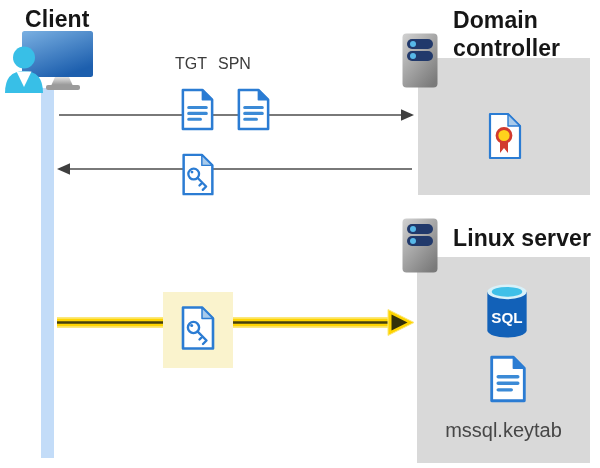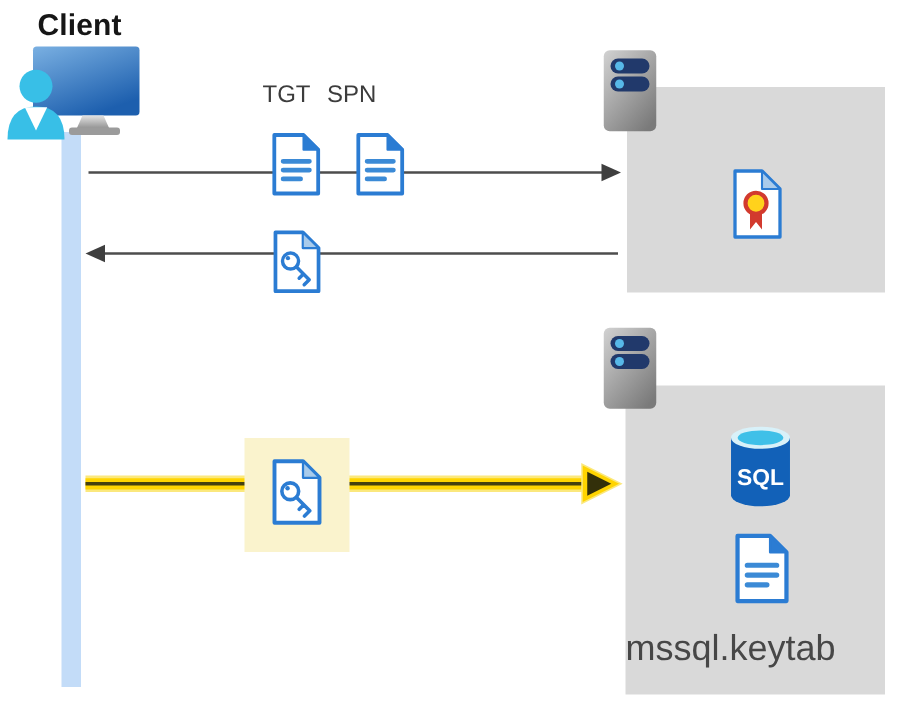--- a/index.html
+++ b/index.html
@@ -2,23 +2,23 @@
 <html><head>
 <meta charset="utf-8">
 <style>
   html,body { margin:0; padding:0; background:#ffffff; }
   body { width:600px; height:468px; font-family:"Liberation Sans", sans-serif; }
   .canvas { position:relative; width:600px; height:468px; overflow:hidden; background:#fff; }
   .abs { position:absolute; }
   .gray-box { background:#d9d9d9; }
   .lifeline { background:#c3dcf8; }
   .highlight-box { background:#faf3cd; }
-  .node-title { font-weight:bold; color:#161616; font-size:20px; line-height:1.22; letter-spacing:.1px; }
+  .node-title { font-weight:bold; color:#161616; font-size:23px; line-height:1.22; letter-spacing:.1px; }
   .ticket-label { color:#3c3c3c; font-size:16px; }
-  .keytab-label { color:#474747; font-size:24px; text-align:left; }
+  .keytab-label { color:#474747; font-size:20px; text-align:center; }
   svg { display:block; }
 </style>
 </head>
 <body>
 
 <div class="canvas">
 
   <svg width="0" height="0" style="position:absolute" aria-hidden="true">
     <defs>
       <linearGradient id="gMon" x1="0" y1="0" x2="0.55" y2="1">
@@ -107,36 +107,38 @@
   </svg>
 
   <svg class="abs" style="left:402px; top:33px;" width="36" height="55" viewBox="0 0 36 55">
     <rect x="0.5" y="0.5" width="35" height="54" rx="4" fill="url(#gSrv)"></rect>
     <rect x="5" y="6" width="26" height="10" rx="5" fill="#21396b"></rect>
     <rect x="5" y="18" width="26" height="10" rx="5" fill="#21396b"></rect>
     <circle cx="11" cy="11" r="3" fill="#57b8e8"></circle>
     <circle cx="11" cy="23" r="3" fill="#57b8e8"></circle>
   </svg>
 
+  <div class="abs node-title" style="left:453px; top:6px; width:112px;">Domain controller</div>
 
   <svg class="abs" style="left:487px; top:112px;" width="36" height="48" viewBox="0 0 36 48">
     <path d="M3 2 H21 L33 14 V46 H3 Z" fill="#fff" stroke="#2b7cd3" stroke-width="2.2" stroke-linejoin="round"></path>
     <path d="M21 2 V14 H33 Z" fill="#a9cbeb" stroke="#2b7cd3" stroke-width="1.4" stroke-linejoin="round"></path>
     <path d="M13 28 V41 L17 36 L21 41 V28 Z" fill="#d23a2e"></path>
     <circle cx="17" cy="23.5" r="7" fill="#ffd21c" stroke="#d23a2e" stroke-width="2.8"></circle>
   </svg>
 
   <svg class="abs" style="left:402px; top:218px;" width="36" height="55" viewBox="0 0 36 55">
     <rect x="0.5" y="0.5" width="35" height="54" rx="4" fill="url(#gSrv)"></rect>
     <rect x="5" y="6" width="26" height="10" rx="5" fill="#21396b"></rect>
     <rect x="5" y="18" width="26" height="10" rx="5" fill="#21396b"></rect>
     <circle cx="11" cy="11" r="3" fill="#57b8e8"></circle>
     <circle cx="11" cy="23" r="3" fill="#57b8e8"></circle>
   </svg>
 
+  <div class="abs node-title" style="left:453px; top:224px; width:140px; white-space:nowrap;">Linux server</div>
 
   <svg class="abs" style="left:484px; top:283px;" width="46" height="57" viewBox="0 0 46 58">
     <path d="M3 9 L3 48 A20 7.5 0 0 0 43 48 L43 9 Z" fill="#1261b8"></path>
     <ellipse cx="23" cy="9" rx="20" ry="7.5" fill="#d8f1f9"></ellipse>
     <ellipse cx="23" cy="9" rx="15.5" ry="5" fill="#3fc0e8"></ellipse>
     <text x="23" y="41" text-anchor="middle" font-size="15.5" font-weight="bold" fill="#ffffff" font-family="Liberation Sans, sans-serif">SQL</text>
   </svg>
 
   <svg class="abs" style="left:486px; top:354px;" width="44" height="50" viewBox="0 0 40 46">
     <path d="M5 3 H25 L35 13 V43 H5 Z" fill="#fff" stroke="#2b7cd3" stroke-width="2.6" stroke-linejoin="round"></path>

